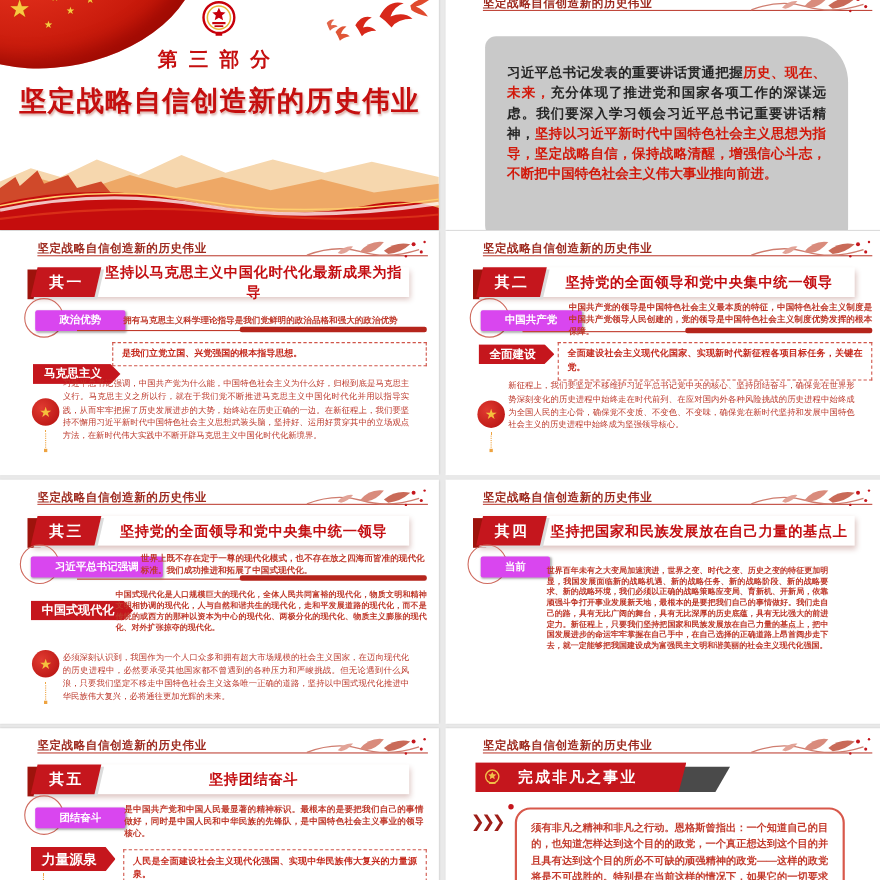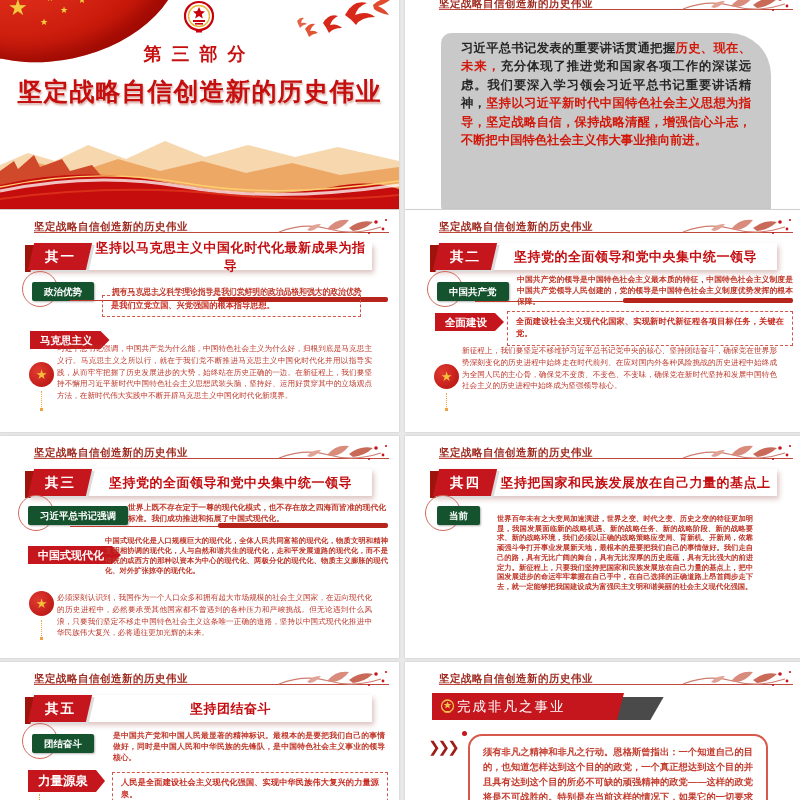--- a/index.html
+++ b/index.html
@@ -9,43 +9,43 @@
 
 .hdr{position:absolute;left:34px;top:6px;right:10px;height:17px;border-bottom:1px solid #c0473b}
 .hdr-t{font-size:10.5px;font-weight:bold;color:#9e2b20;letter-spacing:.5px}
 .flourish{position:absolute;right:0;bottom:-8px;width:112px;height:24px;pointer-events:none}
 .titlebar{position:absolute;left:28px;top:33px;width:344px;height:27px;background:#fff;box-shadow:2px 3px 5px rgba(130,40,30,.28);display:flex;align-items:center}
 .titlebar .strip{position:absolute;left:-3px;top:2px;width:12px;height:27px;background:#9e130c}
 .numbadge{position:relative;margin-left:3px;width:58px;height:27px;background:#c5161d;transform:skewX(-13deg);display:flex;align-items:center;justify-content:center;box-shadow:3px 2px 0 #dcdcdc}
 .numbadge i{font-style:normal;transform:skewX(13deg);color:#fff;font-size:13.5px;font-weight:bold;letter-spacing:2px}
 .bar-title{flex:1;text-align:center;color:#c40f12;font-size:13px;font-weight:bold;letter-spacing:.5px}
 .ring{position:absolute;width:36px;height:36px;border:1px solid #cf6a5e;border-radius:50%}
-.tag{position:absolute;background:#14532d;color:#fff;font-weight:bold;font-size:9.5px;line-height:15px;padding:2px 12px;border-radius:2px;white-space:nowrap;box-shadow:1px 1px 2px rgba(0,0,0,.3)}
+.tag{position:absolute;background:#d946ef;color:#fff;font-weight:bold;font-size:9.5px;line-height:15px;padding:2px 22px;border-radius:2px;white-space:nowrap;box-shadow:1px 1px 2px rgba(0,0,0,.3)}
 .tagtext{position:absolute;color:#c0392b;font-size:7.8px;font-weight:bold;line-height:1.42;text-align:justify}
 .small{font-size:7.3px;line-height:1.35}
 .secline{position:absolute;left:70px;width:318px;height:5px}
 .secline .thin{position:absolute;left:0;top:2.5px;width:150px;height:1.5px;background:#c0392b}
 .secline .thick{position:absolute;left:148px;top:0;right:0;height:4.5px;background:#b5251c;border-radius:2px}
 .arrowb{position:absolute;height:18px;background:#c5161d;color:#fff;font-weight:bold;font-size:10.5px;line-height:18px;padding:0 17px 0 10px;clip-path:polygon(0 0,calc(100% - 9px) 0,100% 50%,calc(100% - 9px) 100%,0 100%);white-space:nowrap}
 .dashbox{position:absolute;border:1px dashed #d0554a;padding:4px 8px;color:#c62b1f;font-size:8.2px;font-weight:bold;line-height:1.5;text-align:justify}
 .starb{position:absolute;width:25px;height:25px;border-radius:50%;background:radial-gradient(circle at 35% 35%,#e03a30,#b30f0f);color:#f5c13d;font-size:13px;display:flex;align-items:center;justify-content:center}
 .vdots{position:absolute;width:0;border-left:1px dotted #eea340}
 .vdots::after{content:"";position:absolute;left:-2px;bottom:-4px;width:3px;height:3px;background:#eea340}
 .bodyp{position:absolute;color:#bd392c;font-size:7.6px;font-weight:normal;line-height:1.55;text-align:justify}
 
 .flag{position:absolute;left:-70px;top:-95px;width:252px;height:168px;border-radius:50%;transform:rotate(-12deg);background:radial-gradient(ellipse at 40% 30%,#ef3b24,#c01306 72%);box-shadow:inset -8px -12px 16px rgba(120,0,0,.45)}
 .fstar{position:absolute;color:#f8c942;text-shadow:0 0 1px #b25900}
 .t-part{position:absolute;left:0;right:0;top:55px;text-align:center;font-size:18px;font-weight:bold;color:#c50f0f;letter-spacing:10px}
 .t-main{position:absolute;left:0;right:0;top:88px;text-align:center;font-size:25px;font-weight:900;color:#c50f0f;letter-spacing:1px;text-shadow:1px 2px 2px rgba(150,30,10,.35)}
 
-.graybox{position:absolute;left:36px;top:46px;width:330px;height:184px;background:#c9c9c9;border-radius:10px 42px 10px 12px;padding:6px 20px;font-size:12.3px;font-weight:bold;line-height:1.5;color:#262626;text-align:justify;overflow:hidden}
+.graybox{position:absolute;left:36px;top:46px;width:330px;height:184px;background:#c9c9c9;border-radius:10px 42px 10px 12px;padding:24px 20px;font-size:12.3px;font-weight:bold;line-height:1.5;color:#262626;text-align:justify;overflow:hidden}
 .graybox .r{color:#d2180a}
 
 .banner{position:absolute;left:27px;top:31px;width:192px;height:27px;background:#c5161d;color:#fff;display:flex;align-items:center;z-index:1;clip-path:polygon(0 0,100% 0,calc(100% - 7px) 100%,0 100%)}
-.banner .btxt{margin-left:2px;font-size:13.5px;font-weight:normal;letter-spacing:2px}
+.banner .btxt{margin-left:16px;font-size:13.5px;font-weight:bold;letter-spacing:2px}
 .tail{position:absolute;left:202px;top:35px;width:50px;height:23px;background:#4a4a4a;transform:skewX(-30deg)}
 .chev{position:absolute;left:23px;top:76px;font-size:15px;font-weight:900;color:#9d1d18;letter-spacing:-3px}
 .cdot{position:absolute;left:57px;top:69px;width:5px;height:5px;border-radius:50%;background:#c5161d}
 .roundbox{position:absolute;left:63px;top:72px;width:300px;height:160px;border:2px solid #d8584b;border-radius:14px;background:#fff;padding:9px 13px;color:#c43c2e;font-size:9.3px;font-weight:bold;line-height:1.6;text-align:justify}
 </style>
 </head>
 <body>
 
 <svg width="0" height="0" style="position:absolute">
   <defs>
@@ -128,21 +128,21 @@
     <span class="bar-title">坚持以马克思主义中国化时代化最新成果为指导</span>
   </div>
   <span class="ring" style="left:22px;top:61px"></span>
   <span class="tag" style="left:32px;top:72px">政治优势</span>
   <p class="tagtext" style="left:112px;top:76px;width:276px">拥有马克思主义科学理论指导是我们党鲜明的政治品格和强大的政治优势</p>
   <div class="secline" style="top:87px">
       <i class="thin"></i>
       <i class="thick"></i>
     </div>
   <span class="arrowb" style="left:30px;top:121px">马克思主义</span>
-  <div class="dashbox" style="left:102px;top:85px;width:259px">是我们立党立国、兴党强国的根本指导思想。</div>
+  <div class="dashbox" style="left:102px;top:101px;width:286px">是我们立党立国、兴党强国的根本指导思想。</div>
   <span class="starb" style="left:29px;top:152px">★</span>
   <span class="vdots" style="left:41px;top:181px;height:16px"></span>
   <p class="bodyp" style="left:57px;top:133px;width:315px">习近平总书记强调，中国共产党为什么能，中国特色社会主义为什么好，归根到底是马克思主义行。马克思主义之所以行，就在于我们党不断推进马克思主义中国化时代化并用以指导实践，从而牢牢把握了历史发展进步的大势，始终站在历史正确的一边。在新征程上，我们要坚持不懈用习近平新时代中国特色社会主义思想武装头脑，坚持好、运用好贯穿其中的立场观点方法，在新时代伟大实践中不断开辟马克思主义中国化时代化新境界。</p>
 </section>
 
 <section class="slide" style="left:405px;top:210px">
   <header class="hdr">
     <span class="hdr-t">坚定战略自信创造新的历史伟业</span>
     <svg class="flourish" viewBox="0 0 112 24">
         <use href="#flo"></use>

